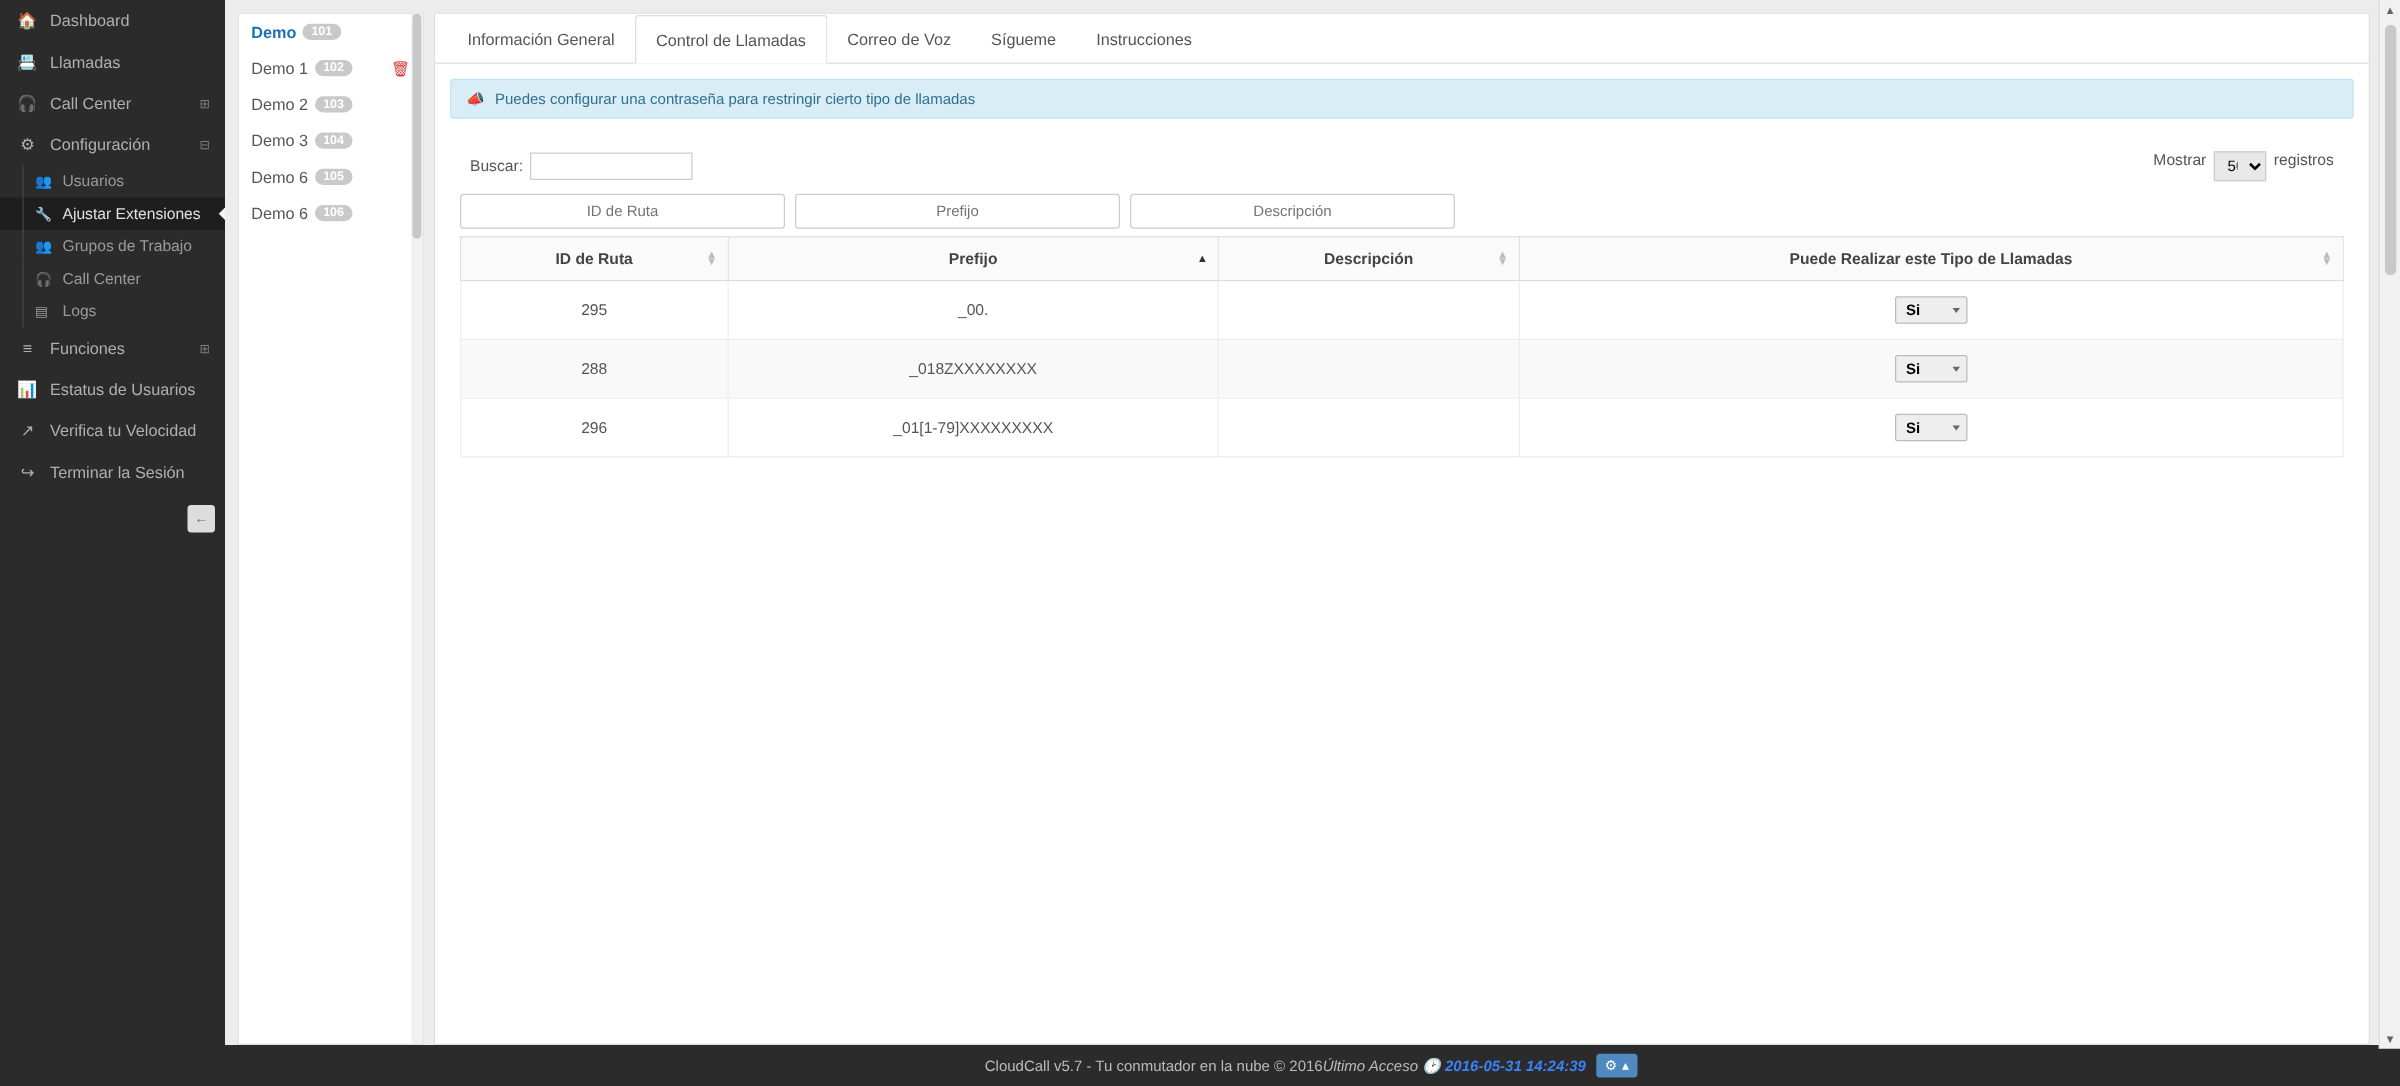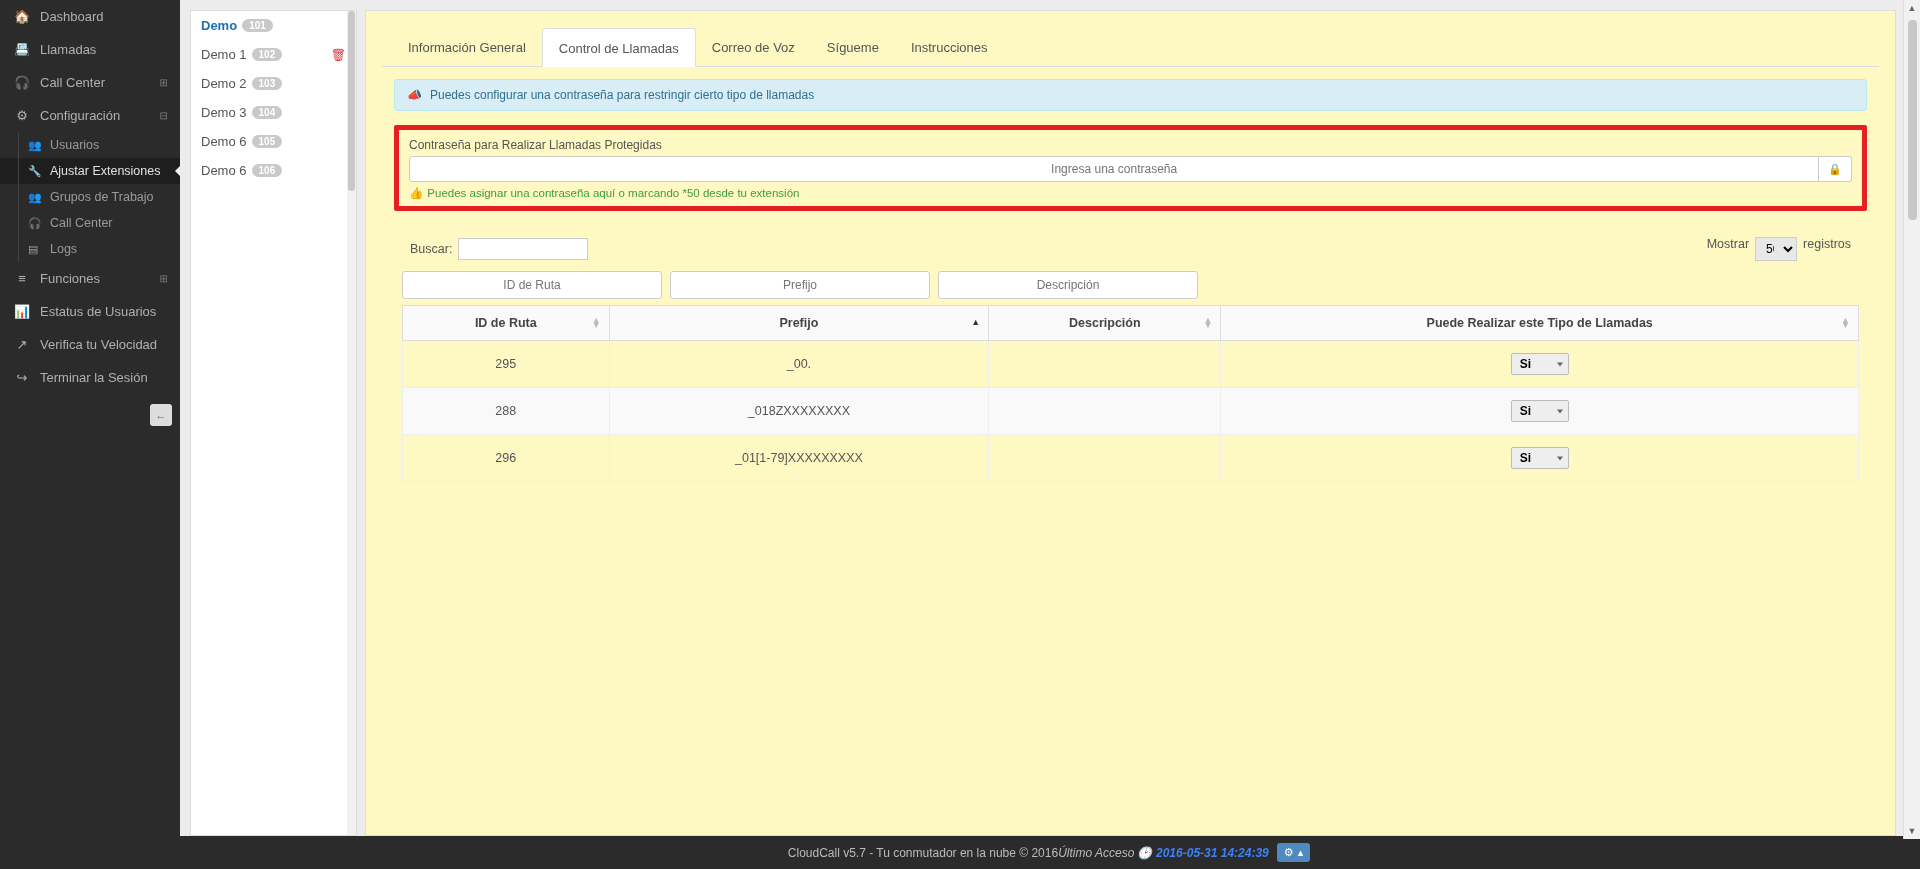--- a/index.html
+++ b/index.html
@@ -18,32 +18,32 @@
 .sidebar-subitem.active::after { content: ""; position: absolute; right: -1px; top: 50%; transform: translateY(-50%); border-style: solid; border-width: 6px 6px 6px 0; border-color: transparent #f3f4f5 transparent transparent; }
 .sidebar-subitem .icon { width: 14px; margin-right: 8px; font-size: 11px; }
 .sidebar-collapse { margin-top: 6px; text-align: right; padding: 4px 8px; }
 .sidebar-collapse-btn { display: inline-flex; width: 22px; height: 22px; background: #ddd; border-radius: 3px; align-items: center; justify-content: center; color: #666; cursor: pointer; font-size: 11px; }
 
 
 .content-wrap { flex: 1; display: flex; flex-direction: column; background: #ececec; position: relative; }
 .content-scroll-area { flex: 1; display: flex; overflow: hidden; }
 
 
-.demo-panel { width: 167px; background: #fff; margin: 10px 4px 0 10px; border: 1px solid #ddd; position: relative; flex-shrink: 0; }
+.demo-panel { width: 149px; background: #fff; margin: 10px 4px 0 10px; border: 1px solid #ddd; position: relative; flex-shrink: 0; }
 .demo-item { display: flex; align-items: center; padding: 7px 10px; font-size: 13px; color: #555; cursor: pointer; justify-content: space-between; }
 .demo-item.active { color: #1a6fb5; font-weight: 700; }
 .demo-item .left { display: flex; align-items: center; gap: 5px; }
 .demo-badge { display: inline-block; background: #c9c9c9; color: #fff; border-radius: 9px; font-size: 10px; padding: 1px 7px; font-weight: 700; }
 .demo-item .del { color: #d33; font-size: 12px; }
 .demo-panel::-webkit-scrollbar, .main-panel-scroll::-webkit-scrollbar { width: 10px; }
 .demo-panel-scrollbar { position: absolute; right: 0; top: 0; bottom: 0; width: 9px; background: #f1f1f1; }
 .demo-panel-scrollbar-thumb { position: absolute; top: 0; left: 1px; right: 1px; height: 180px; background: #c8c8c8; border-radius: 4px; }
 
 
-.main-panel { flex: 1; background: #fef9c3; margin: 10px 24px 0 4px; border: 1px solid #ddd; padding: 16px; display: flex; flex-direction: column; overflow: hidden; }
+.main-panel { flex: 1; background: #ffffff; margin: 10px 24px 0 4px; border: 1px solid #ddd; padding: 0; display: flex; flex-direction: column; overflow: hidden; }
 .tabs { display: flex; border-bottom: 1px solid #ddd; padding: 0 10px; }
 .tab { padding: 12px 16px 10px; font-size: 13px; color: #555; cursor: pointer; position: relative; top: 1px; }
 .tab.active { font-weight: 400; border: 1px solid #ddd; border-bottom: 1px solid #fff; border-radius: 3px 3px 0 0; background: #fff; }
 
 .panel-body { padding: 12px; flex: 1; overflow-y: auto; }
 
 .info-alert { background: #d9edf7; border: 1px solid #bce8f1; color: #31708f; padding: 8px 12px; border-radius: 3px; font-size: 12px; display: flex; align-items: center; gap: 8px; }
 
 .highlight-box { border: 5px solid #e62020; padding: 8px 10px 6px; margin-top: 14px; border-radius: 2px; }
 .field-label { font-size: 12px; color: #555; margin-bottom: 4px; }
@@ -206,33 +206,20 @@
           <div class="tab">Sígueme</div>
           <div class="tab">Instrucciones</div>
         </div>
 
         <div class="panel-body">
           <div class="info-alert">
             <span>📣</span>
             <span>Puedes configurar una contraseña para restringir cierto tipo de llamadas</span>
           </div>
 
-          <div class="highlight-box">
-            <div class="field-label">Contraseña para Realizar Llamadas Protegidas</div>
-            <div class="pw-row">
-              <input class="pw-input" type="text" placeholder="Ingresa una contraseña" style="">
-              <span class="pw-addon">
-                <span>🔒</span>
-              </span>
-            </div>
-            <div class="hint-ok">
-              <span>👍</span>
-              <span>Puedes asignar una contraseña aquí o marcando *50 desde tu extensión</span>
-            </div>
-          </div>
 
           <div class="table-controls">
             <div class="left-ctrl">
               <span>Buscar:</span>
               <input class="search-inp" type="text" style="">
             </div>
             <div class="right-ctrl">
               <span>Mostrar</span>
               <select class="len-sel">
                 <option>50</option>

